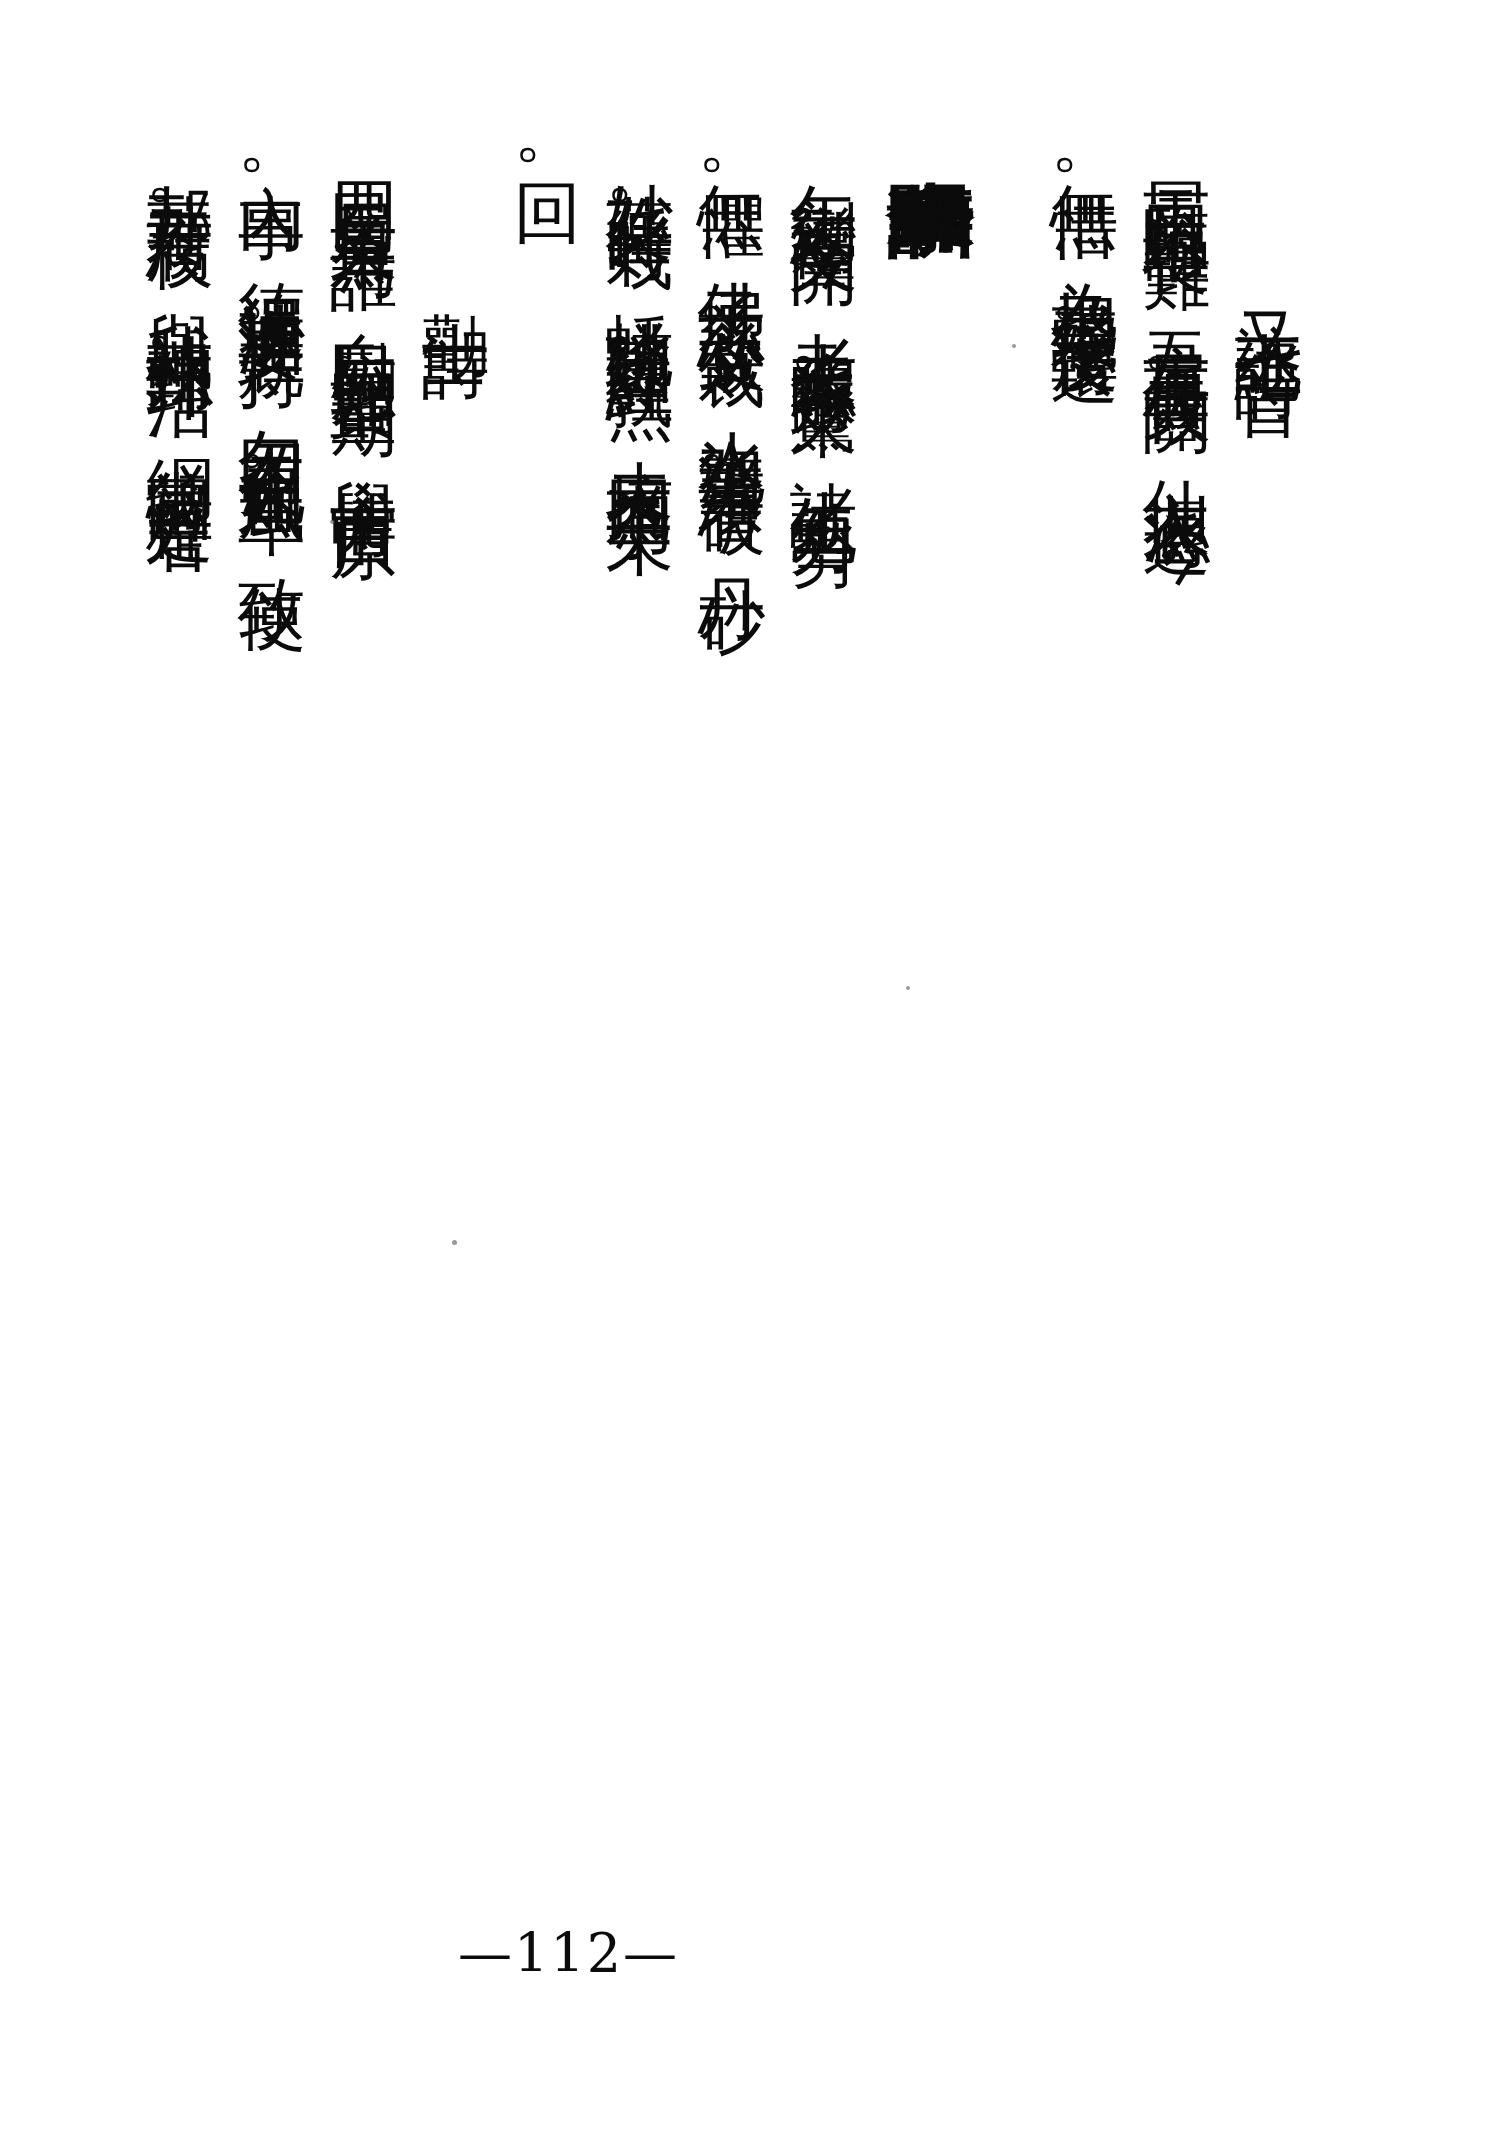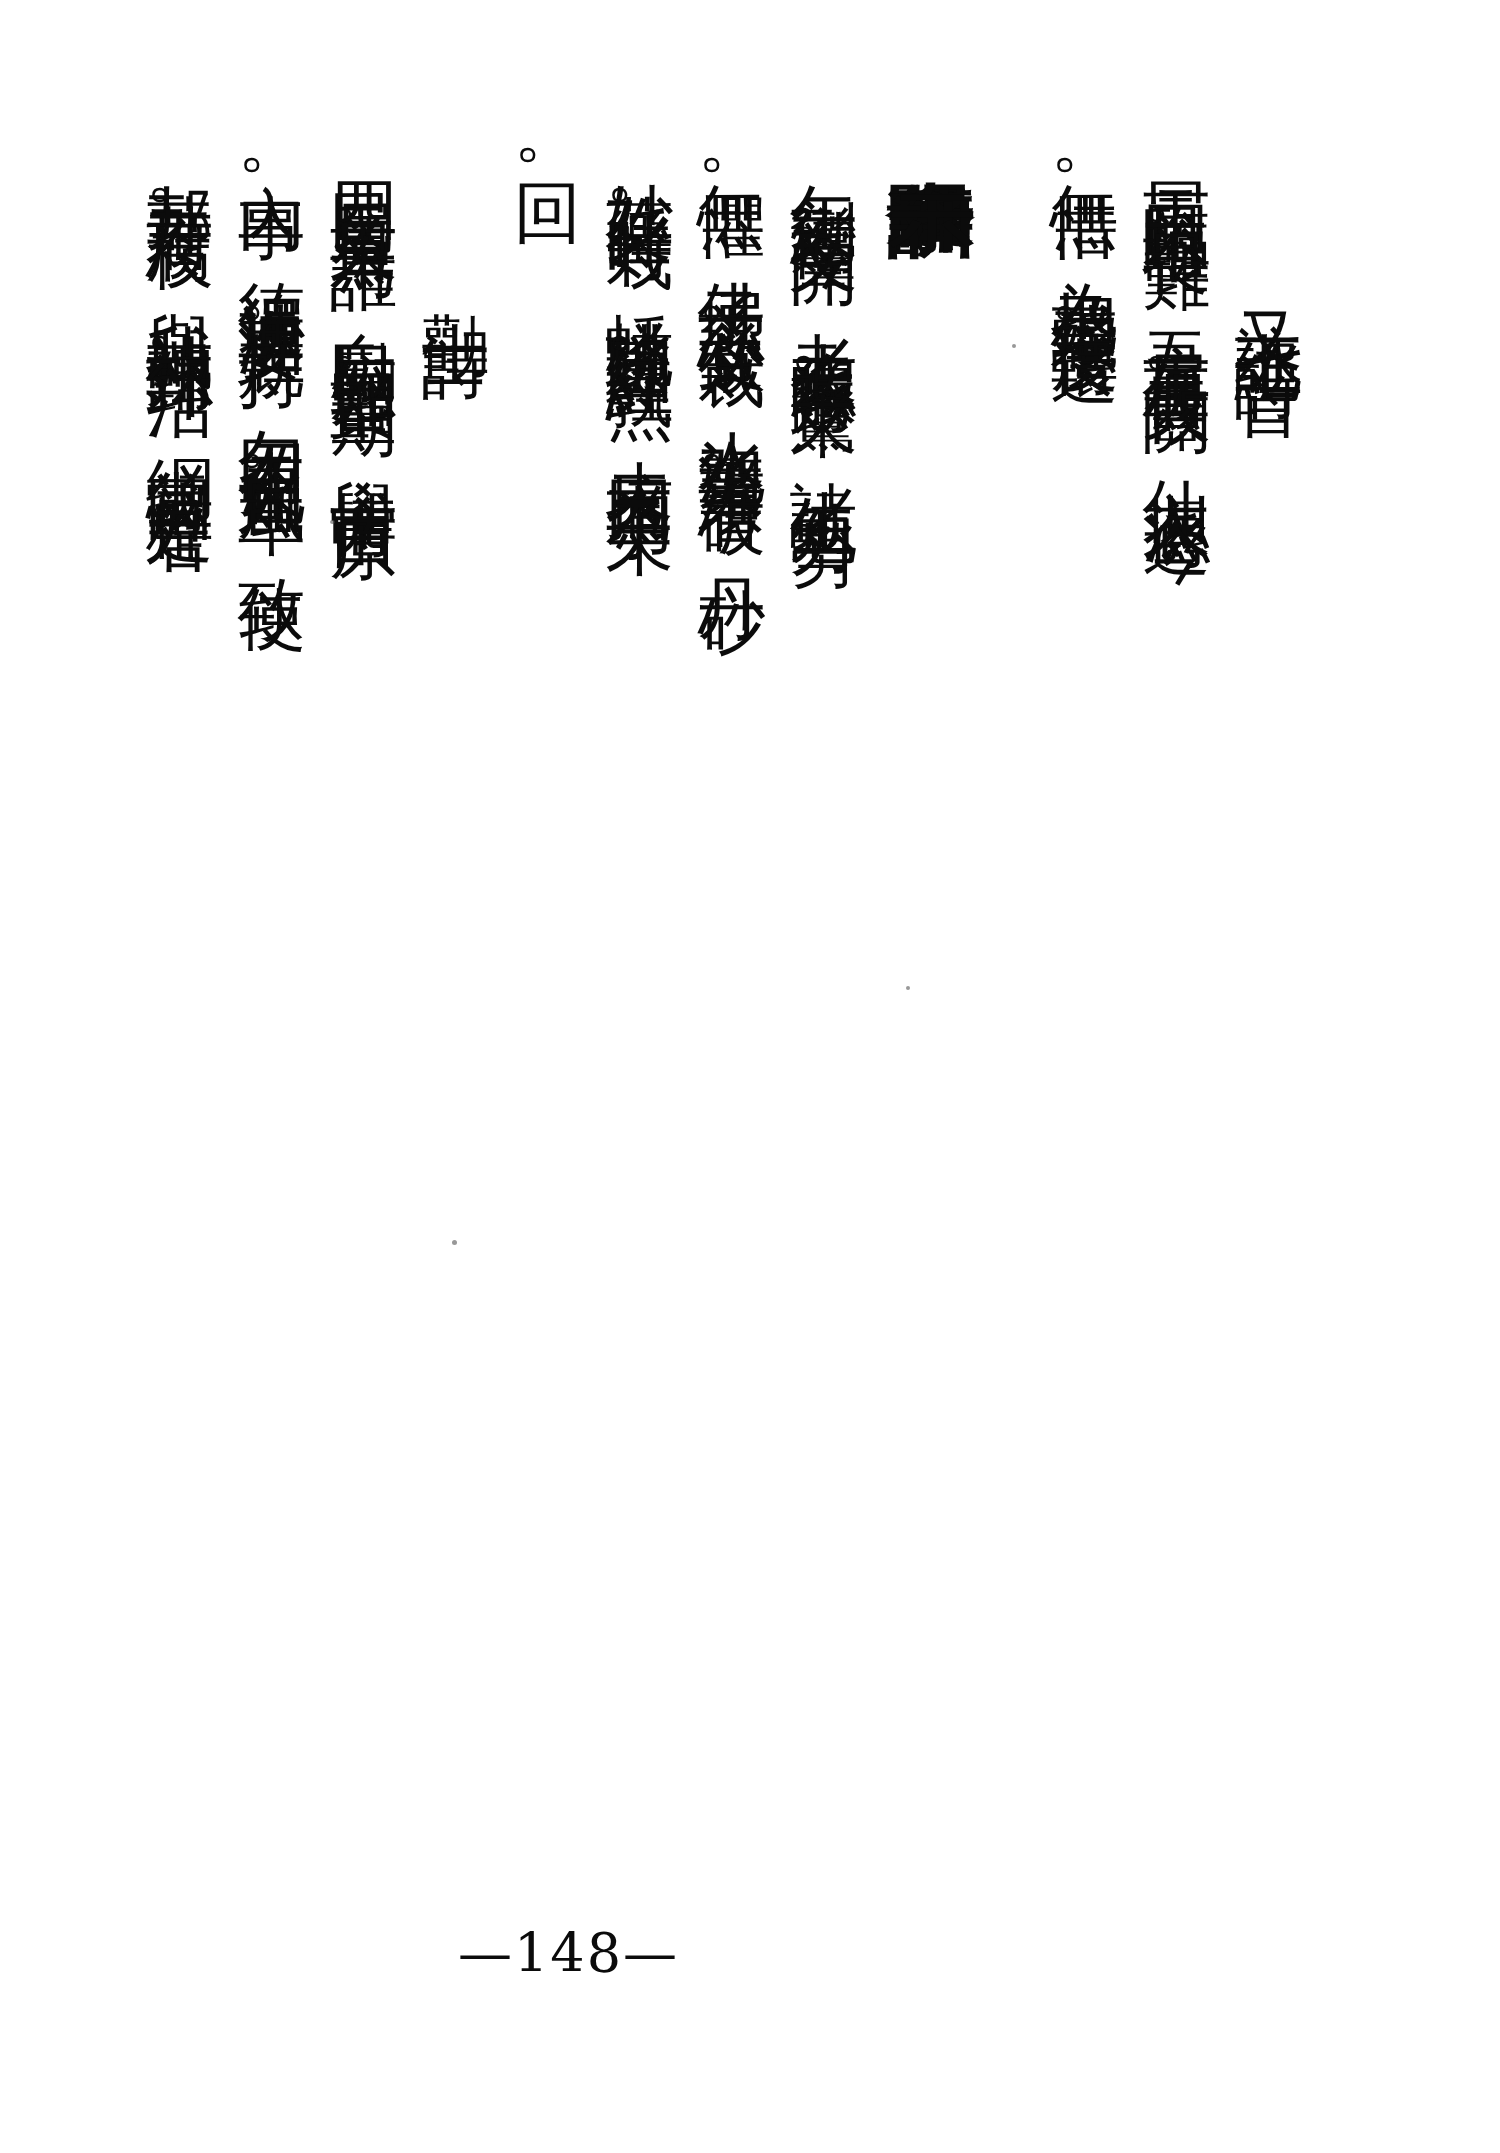--- a/index.html
+++ b/index.html
@@ -81,20 +81,20 @@
     <div class="col">午刻鸞檯今又開。老夫豫暇跨鸞來。諸生勉力勞</div>
     <div class="col">無懼。佛子慈心文欲裁。水泡繁華須看破。丹砂</div>
     <div class="col">妙藥任時栽。蟠桃瑤圃紅經熟。未摘因為子未</div>
     <div class="col">回。</div>
     <div class="col sub">勸士詩</div>
     <div class="col">四民居首果為誰。自勵應知賢聖期。學博中西原</div>
     <div class="col">內事。德追洙泗要兢持。勿因夷化如風草。致使</div>
     <div class="col">邦華若腐枝。與我神州歸郅治。綱常國粹是君</div>
   </div>
 
-  <div class="page-number">—148—</div>
+  <div class="page-number">—112—</div>
 
   <div class="speck s1"></div>
   <div class="speck s2"></div>
   <div class="speck s3"></div>
   <div class="speck s4"></div>
 
 </div>
 
 </body></html>

